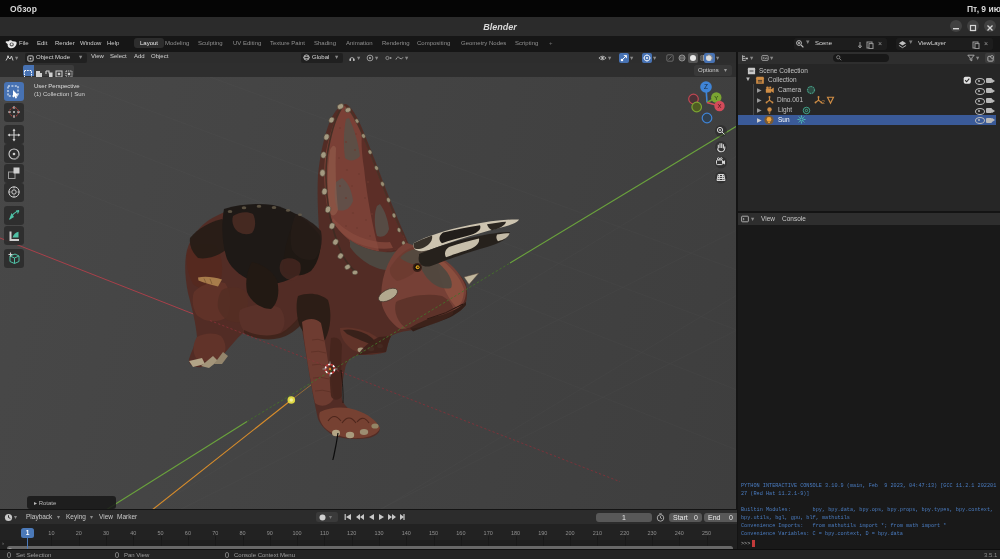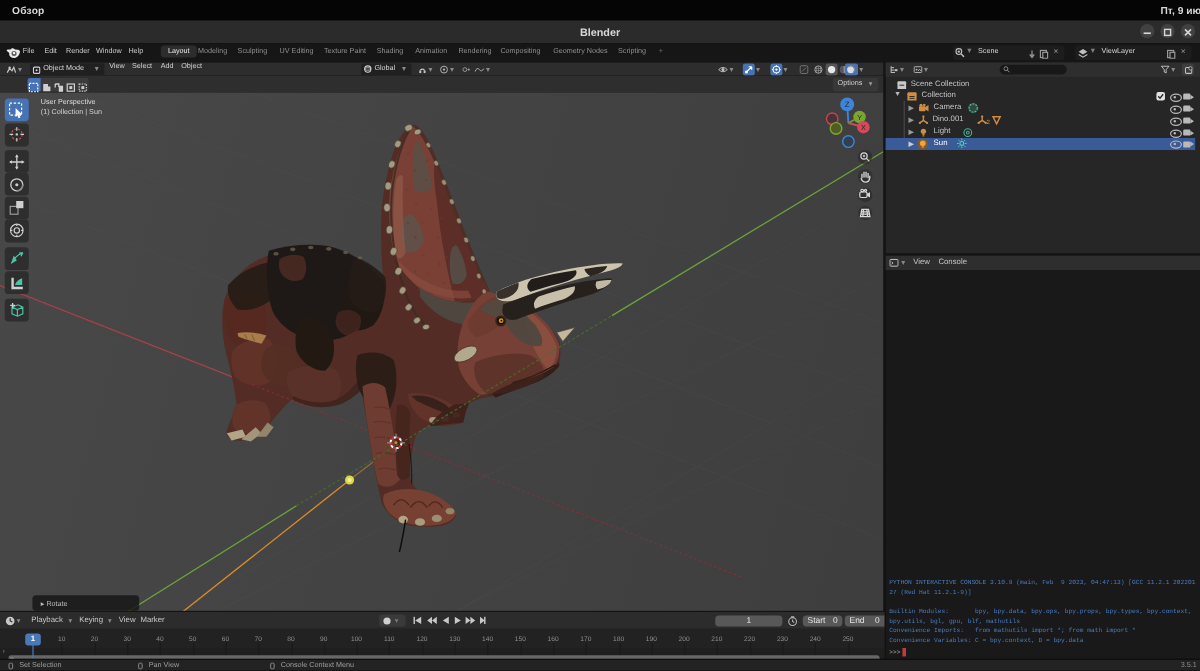--- a/index.html
+++ b/index.html
@@ -7,21 +7,21 @@
   body { font-family:"Liberation Sans", sans-serif; position:relative; }
   .abs { position:absolute; }
 
   
   #gnomebar { left:0; top:0; width:1000px; height:17px; background:#050505; color:#fff; }
   #gnomebar .ov { left:10px; top:4px; font-size:8.5px; font-weight:bold; letter-spacing:.2px; color:#d8d8d8; }
   #gnomebar .clock { left:967px; top:4px; font-size:8.5px; font-weight:bold; white-space:nowrap; color:#d8d8d8; }
 
   
   #titlebar { left:0; top:17px; width:1000px; height:19px; background:#2b2b2b; }
-  #titlebar .t { left:0; width:1000px; text-align:center; top:5px; font-size:9px; font-weight:bold; color:#d8d8d8; }
+  #titlebar .t { left:0; width:1000px; text-align:center; top:5px; font-size:9px; font-weight:bold; color:#d8d8d8;font-style:italic; }
   .winbtn { width:12px; height:12px; border-radius:50%; background:#414141; top:20px; color:#c9c9c9; text-align:center; }
 
   
   #tabsrow { left:0; top:36px; width:1000px; height:16px; background:#161616; }
   .menu { color:#cdcdcd; font-size:6px; position:absolute; top:4px; }
   .tab  { color:#909090; font-size:6px; position:absolute; top:4px; }
   .tabactive { background:#2d2d2d; border-radius:3px; color:#e9e9e9; padding:2px 6px; top:2px; }
 
   
   #vphead { left:0; top:52px; width:737px; height:11px; background:#2d2d2d; }

